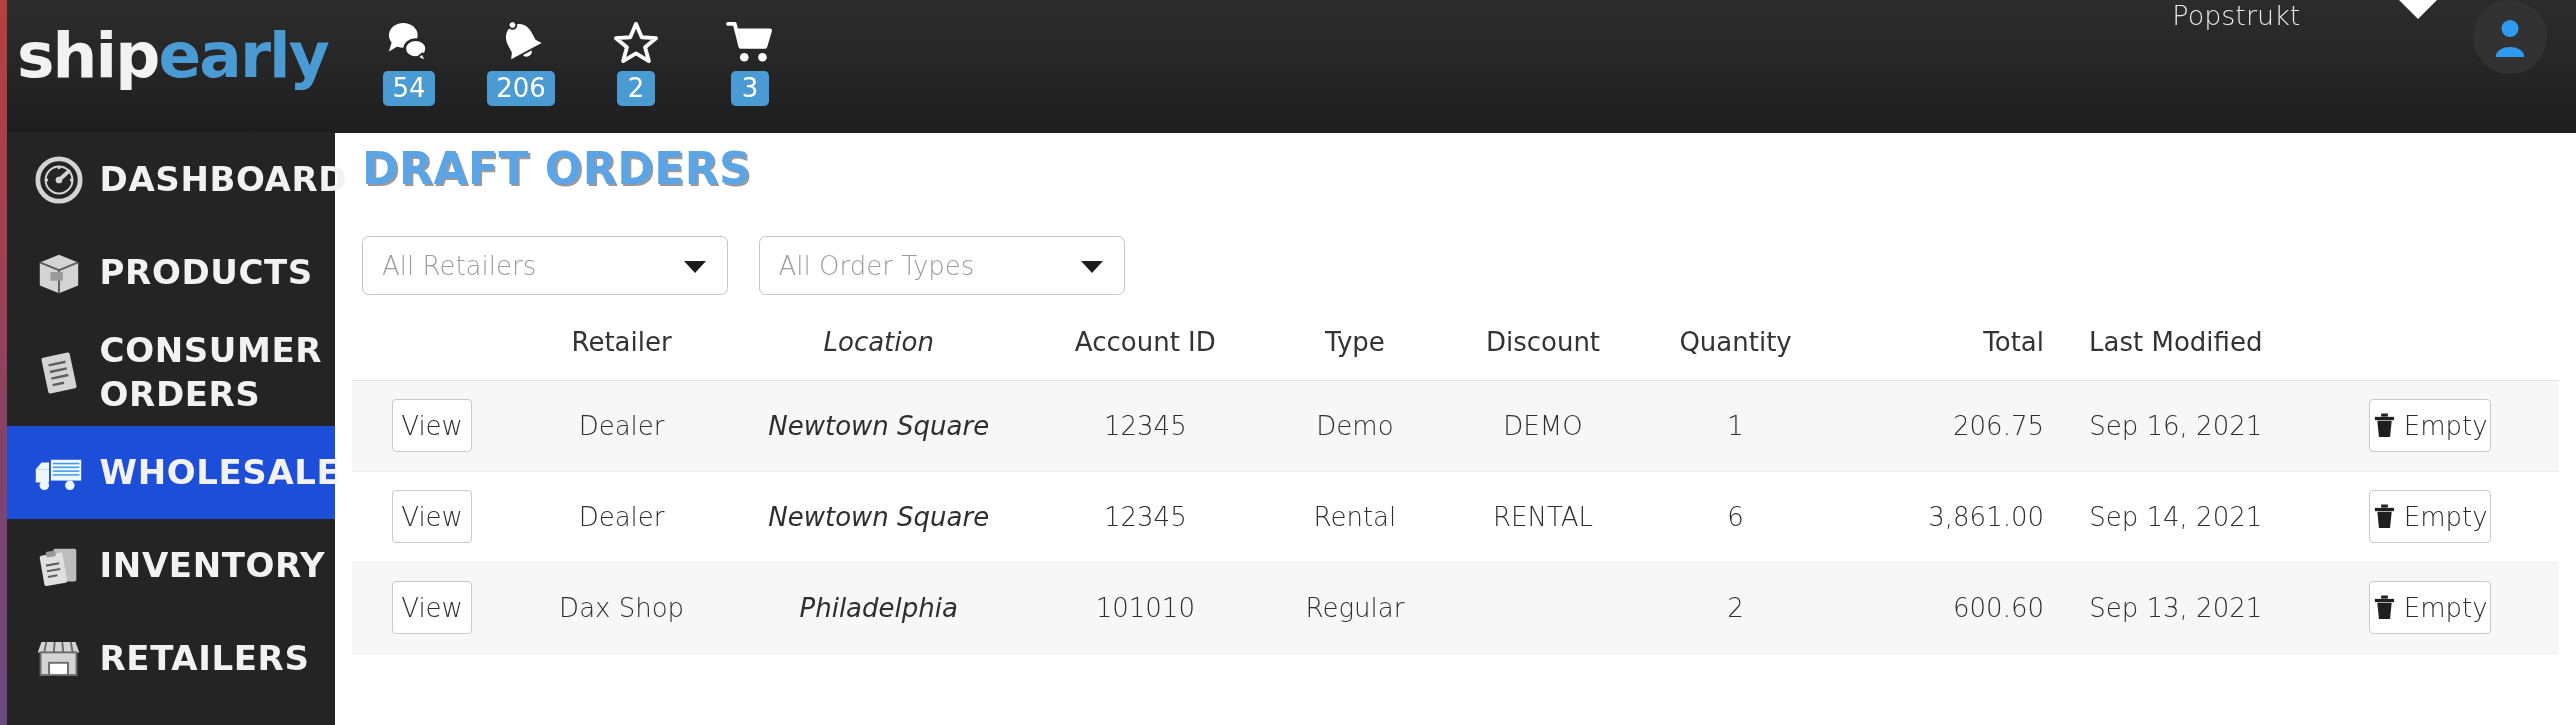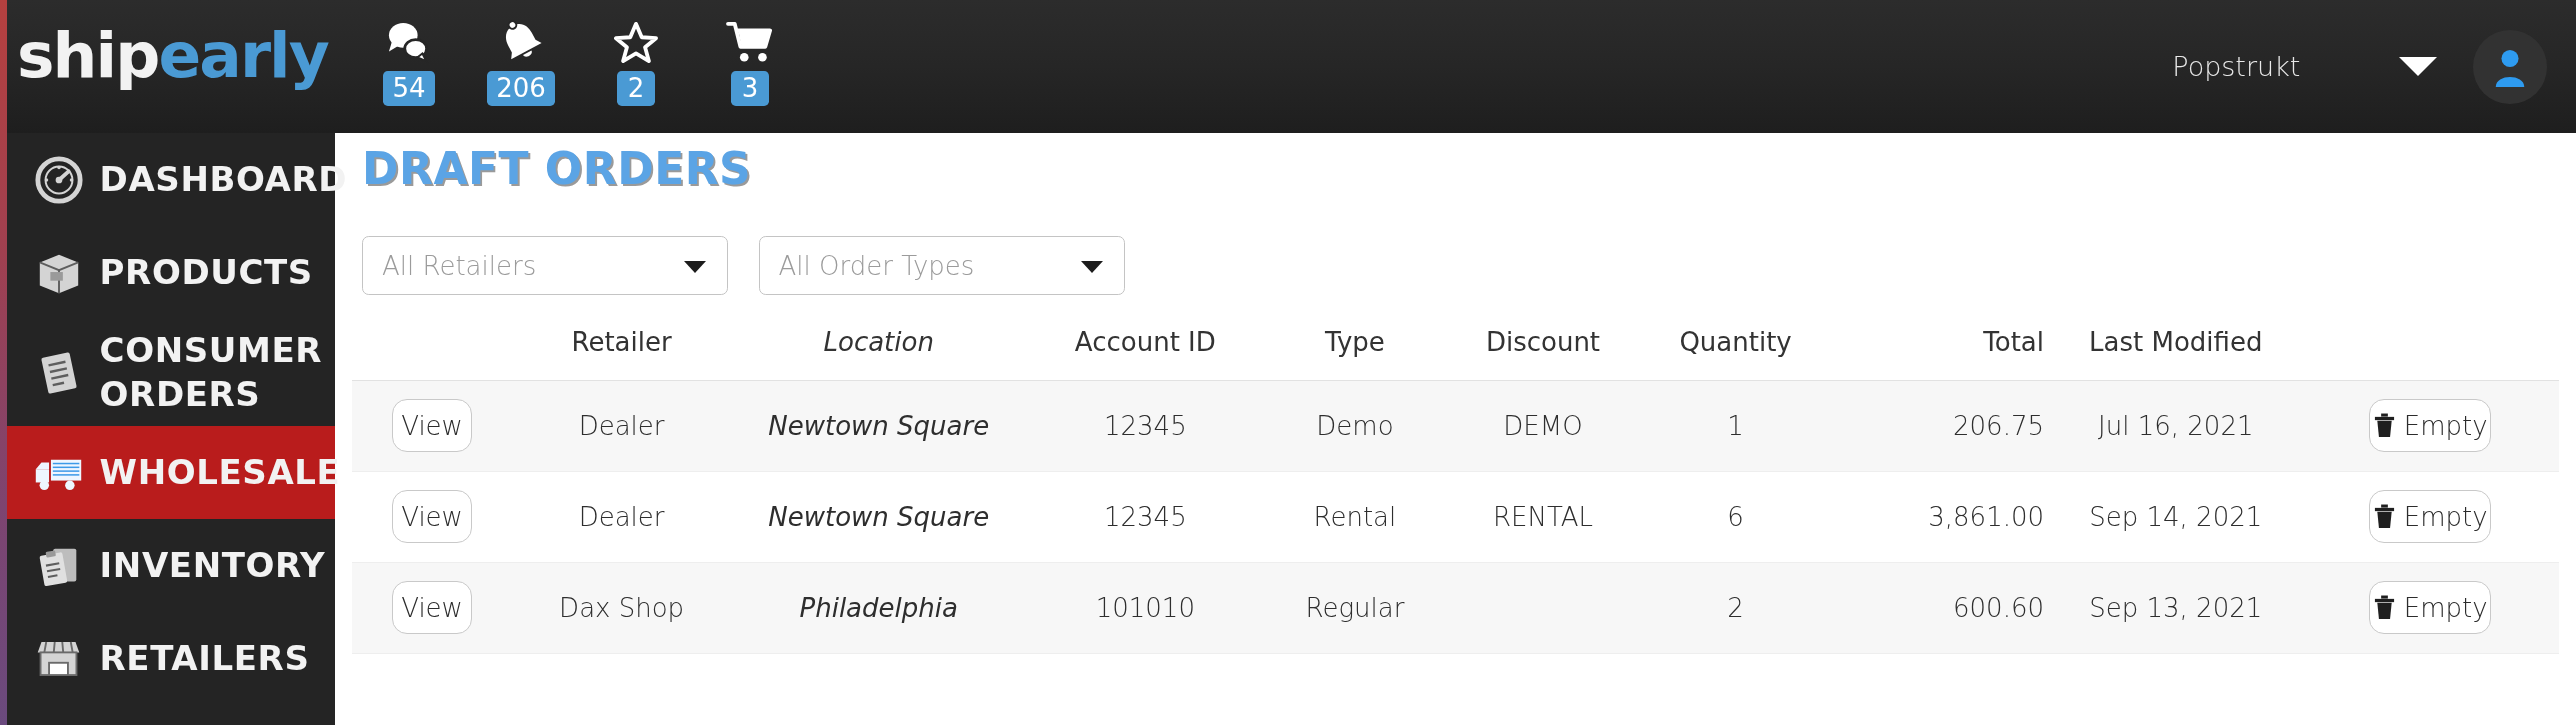--- a/index.html
+++ b/index.html
@@ -48,21 +48,21 @@
     font-size: 26px; font-weight: 400;
     font-family: "DejaVu Sans", sans-serif;
     border-radius: 4.8px;
     padding: 3.8px 9.5px 5.7px 9.5px;
     min-width: 38px; text-align: center;
     line-height: 1;
   }
 
   .user-area {
     position: absolute; right: 28.6px; top: 0; height: 133px;
-    display: flex; align-items: center; gap: 0px;
+    display: flex; gap: 0px;
   }
   .user-name {
     color: #e8e8e8; font-size: 27px; font-weight: 300;
     font-family: "DejaVu Sans", sans-serif;
     margin-right: 99px;
   }
   .caret-down {
     width: 0; height: 0;
     border-left: 19px solid transparent;
     border-right: 19px solid transparent;
@@ -81,21 +81,21 @@
     position: absolute; left: 0; top: 133px; width: 335px; height: 592px;
     background: #242424;
     z-index: 10;
   }
   .side-item {
     display: flex; align-items: center;
     height: 93px; padding-left: 25px;
     color: #f0f0f0;
   }
   .side-item.tall { height: 107px; }
-  .side-item.active { background: #b91c1c; }
+  .side-item.active { background: #1d4ed8; }
   .side-ico {
     width: 67px; min-width: 67px; height: 59px;
     display: flex; align-items: center; justify-content: center;
     color: #d4d4d4;
   }
   .side-item.active .side-ico { color: #eef6ff; }
   .side-ico svg { display: block; }
   .side-label {
     font-size: 34px; letter-spacing: 0.6px;
     font-family: "DejaVu Sans", sans-serif;
@@ -167,21 +167,21 @@
   .c-qty     { width: 190px; }
   .c-total   { width: 219px; text-align: right !important; }
   .c-mod     { width: 252px; }
   .c-empty   { width: 257px; }
 
   th.c-total { text-align: right !important; padding-right: 5.7px; }
   td.c-total { text-align: right !important; padding-right: 5.7px; }
 
   .btn {
     display: inline-flex; align-items: center; justify-content: center;
-    background: #ffffff; border: 1.9px solid #c9c9c9; border-radius: 15px;
+    background: #ffffff; border: 1.9px solid #c9c9c9; border-radius: 4px;
     font-size: 26px; color: #2c2c2c; font-weight: 300;
     font-family: "DejaVu Sans", sans-serif;
     cursor: pointer;
   }
   .btn-view { width: 80px; height: 53px; }
   .btn-empty { width: 122px; height: 53px; gap: 7.6px; }
   .btn-empty svg { display: block; }
 
   .trash-ico { color: #1f1f1f; }
 </style>
@@ -392,21 +392,21 @@
             <td class="c-action">
               <button class="btn btn-view">View</button>
             </td>
             <td class="c-retailer">Dealer</td>
             <td class="c-location">Newtown Square</td>
             <td class="c-account">12345</td>
             <td class="c-type">Demo</td>
             <td class="c-discount">DEMO</td>
             <td class="c-qty">1</td>
             <td class="c-total">206.75</td>
-            <td class="c-mod">Jul 16, 2021</td>
+            <td class="c-mod">Sep 16, 2021</td>
             <td class="c-empty">
               <button class="btn btn-empty">
                 <span class="trash-ico">
                   <svg width="23" height="27" viewBox="0 0 24 28">
                     <rect x="2" y="5" width="20" height="3.4" fill="#1f1f1f"></rect>
                     <rect x="8.5" y="1.5" width="7" height="3.2" fill="#1f1f1f"></rect>
                     <path d="M4.5 9 L19.5 9 L17.8 26 L6.2 26 Z" fill="#1f1f1f"></path>
                   </svg>
                 </span>
                 <span>Empty</span>

